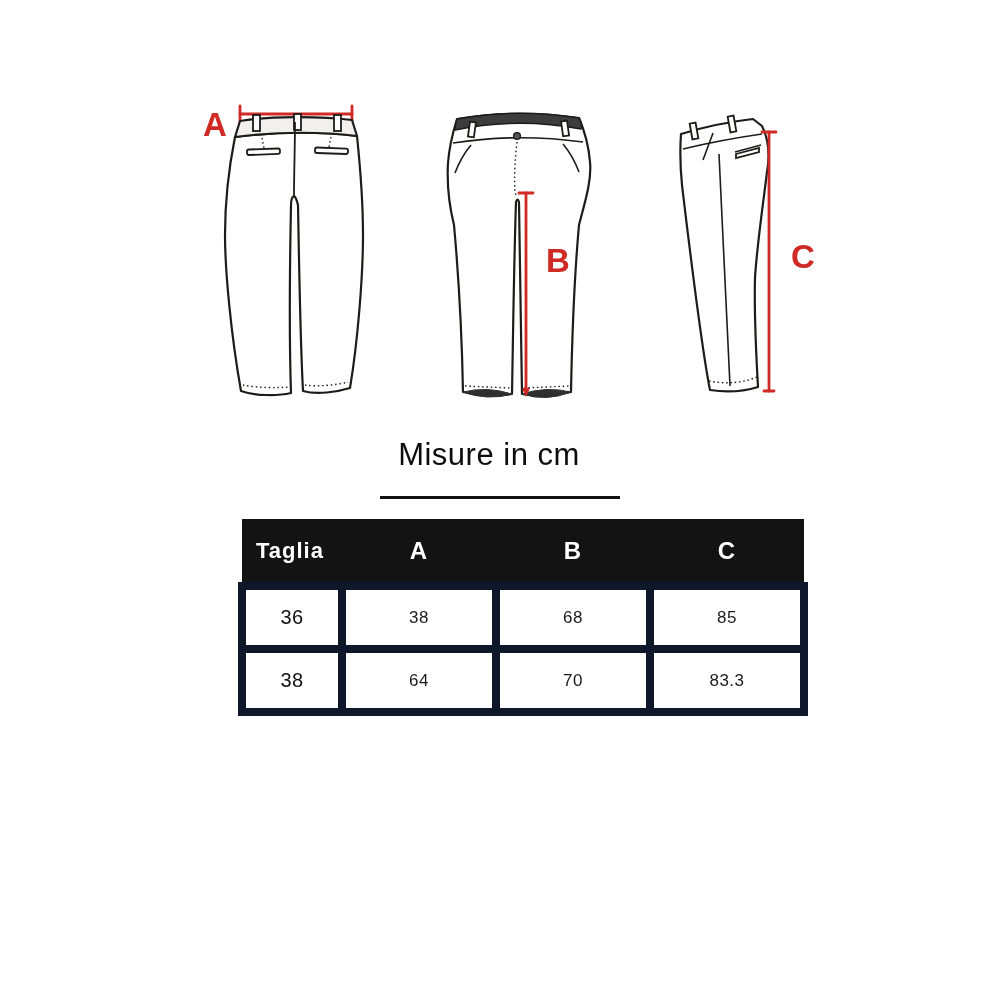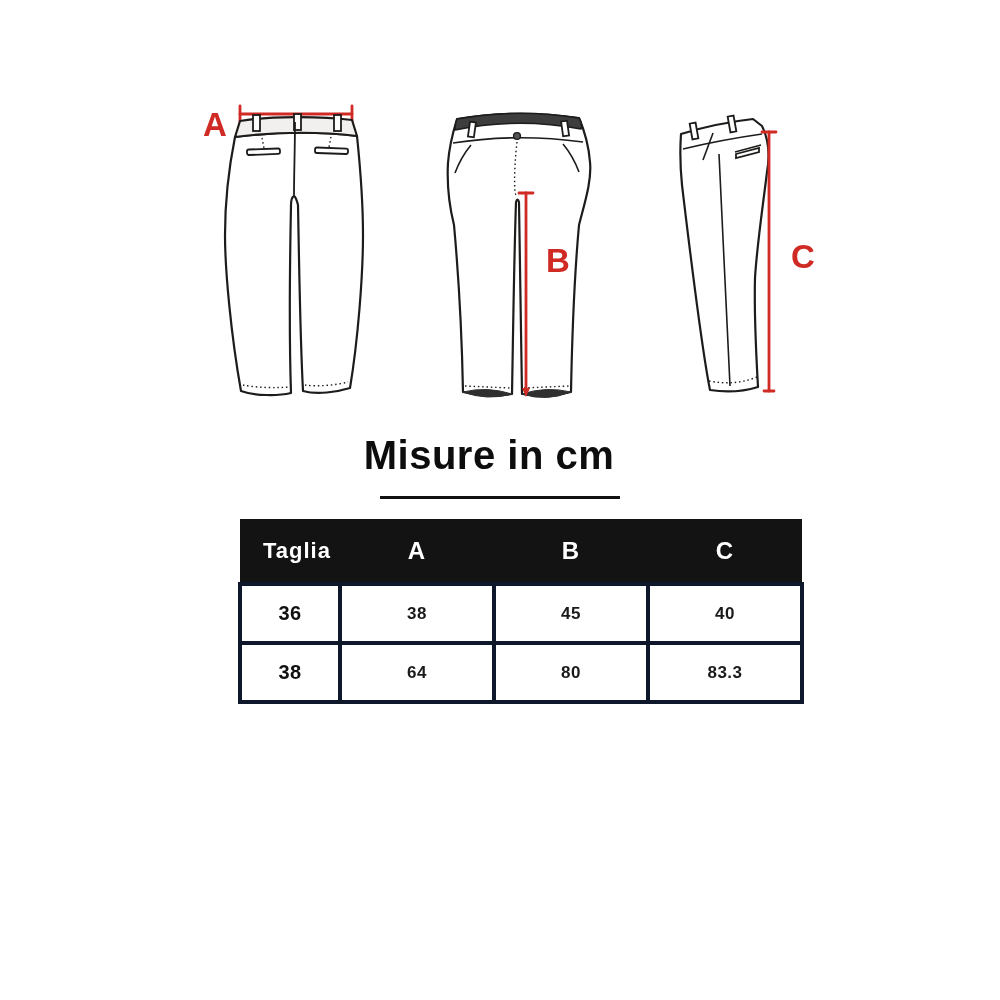--- a/index.html
+++ b/index.html
@@ -40,45 +40,45 @@
   .red-line{fill:none;stroke:var(--accent-red);stroke-width:2.8;stroke-linecap:round;}
   .red-fill{fill:var(--accent-red);stroke:none;}
   .measure-label{
     fill:var(--accent-red);
     font-family:"Liberation Sans","DejaVu Sans",sans-serif;
     font-weight:bold;font-size:33px;
   }
 
   .page-title{
     position:absolute;left:289px;top:438px;width:400px;
-    text-align:center;font-size:40px;font-weight:bold;
+    text-align:center;font-size:31px;font-weight:normal;
     letter-spacing:.5px;color:#0d0d0d;line-height:34px;
   }
   .title-underline{
     position:absolute;left:380px;top:496px;width:240px;height:3px;
     background:#111111;
   }
 
   table.size-table{
     position:absolute;left:238px;top:519px;
     border-collapse:collapse;table-layout:fixed;
     font-family:"Liberation Sans","DejaVu Sans",sans-serif;
   }
   .size-table thead th{
     background:var(--header-bg);color:var(--header-text);
     height:63px;font-weight:bold;font-size:24px;letter-spacing:1px;
     text-align:center;border:0;padding:0;
   }
   .size-table thead th.col-taglia{
-    text-align:center;padding-left:14px;font-size:22px;
+    text-align:left;padding-left:14px;font-size:22px;
   }
   .size-table tbody td{
-    border:4px solid #0f172a;background:#ffffff;
+    border:8px solid #0f172a;background:#ffffff;
     height:55px;text-align:center;vertical-align:middle;
-    font-weight:bold;font-size:17px;letter-spacing:.5px;color:#1a1a1a;
+    font-weight:normal;font-size:17px;letter-spacing:.5px;color:#1a1a1a;
     padding:0;
   }
   .size-table tbody td.cell-size{font-size:20px;color:#111;}
 </style>
 </head>
 <body>
 
 <div class="canvas">
 
   <svg id="svg-back" class="drawing" width="190" height="325" viewBox="0 0 190 325" aria-label="pants back view with red waist-width measurement arrow A">
@@ -203,25 +203,25 @@
         <th class="col-taglia">Taglia</th>
         <th>A</th>
         <th>B</th>
         <th>C</th>
       </tr>
     </thead>
     <tbody>
       <tr>
         <td class="cell-size">36</td>
         <td>38</td>
-        <td>45</td>
-        <td>40</td>
+        <td>68</td>
+        <td>85</td>
       </tr>
       <tr>
         <td class="cell-size">38</td>
         <td>64</td>
-        <td>80</td>
+        <td>70</td>
         <td>83.3</td>
       </tr>
     </tbody>
   </table>
 
 </div>
 
 </body></html>

